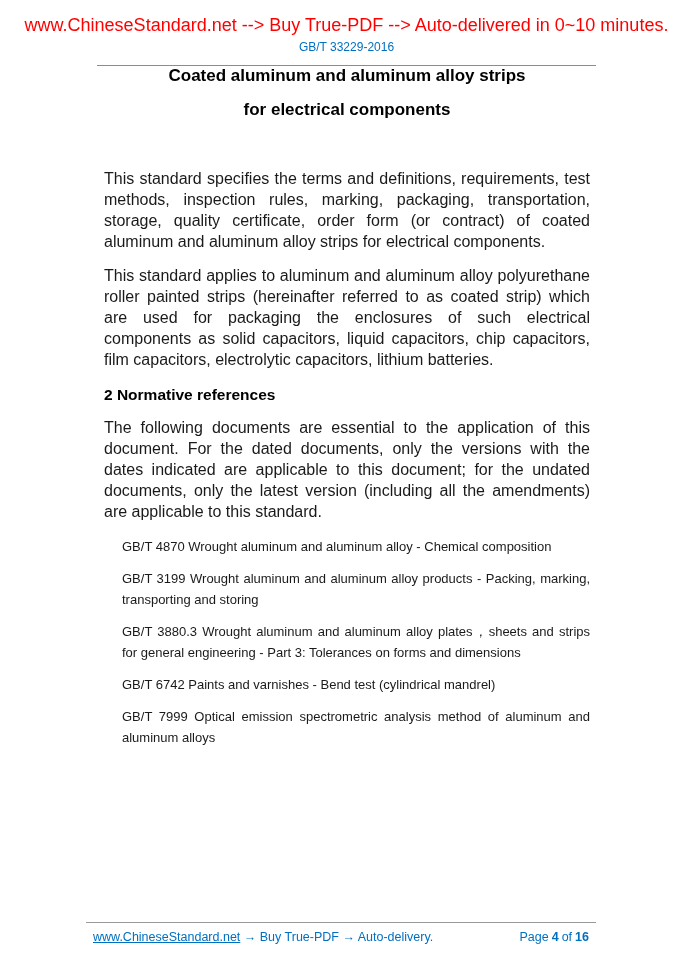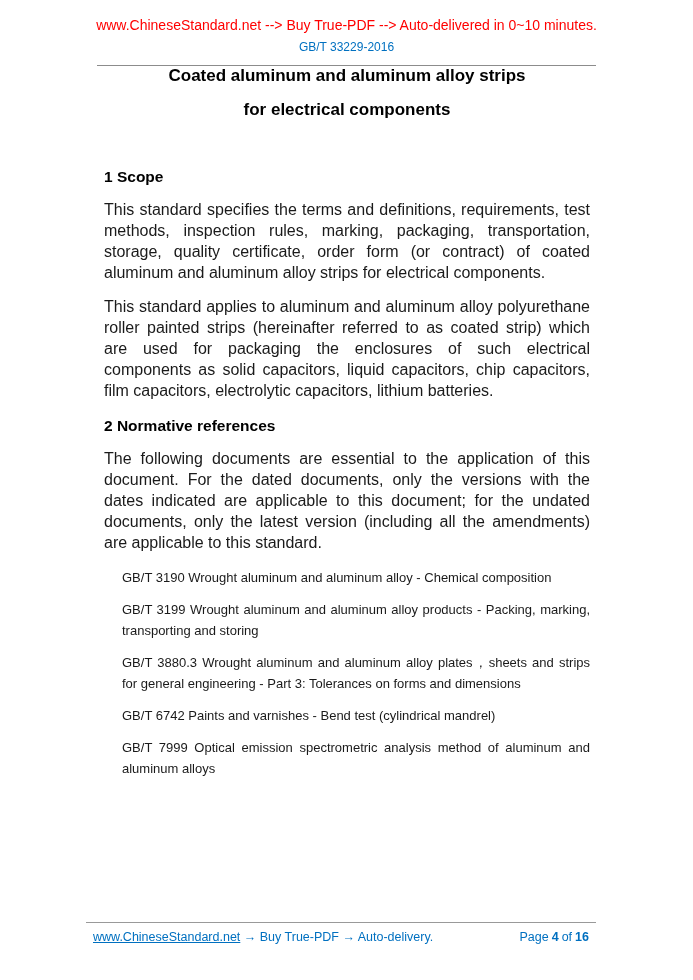--- a/index.html
+++ b/index.html
@@ -12,21 +12,21 @@
       position: relative;
       width: 693px;
       height: 980px;
       background: #ffffff;
       overflow: hidden;
     }
     .banner {
       padding-top: 17px;
       text-align: center;
       color: var(--banner-red, #ff0000);
-      font-size: 14px;
+      font-size: 18px;
       line-height: 17px;
     }
     .std-num {
       margin-top: 6px;
       text-align: center;
       color: var(--accent-blue, #0070c0);
       font-size: 12px;
       line-height: 15px;
     }
     .rule {
@@ -103,29 +103,28 @@
   <div class="std-num">GB/T 33229-2016</div>
   <hr class="rule header-rule">
 
   <div class="content">
 
     <div class="title">
       <div class="title-line">Coated aluminum and aluminum alloy strips</div>
       <div class="title-line title-line2">for electrical components</div>
     </div>
 
-    <h2 class="heading">1 Scope</h2>
     <p class="para">This standard specifies the terms and definitions, requirements, test methods, inspection rules, marking, packaging, transportation, storage, quality certificate, order form (or contract) of coated aluminum and aluminum alloy strips for electrical components.</p>
     <p class="para">This standard applies to aluminum and aluminum alloy polyurethane roller painted strips (hereinafter referred to as coated strip) which are used for packaging the enclosures of such electrical components as solid capacitors, liquid capacitors, chip capacitors, film capacitors, electrolytic capacitors, lithium batteries.</p>
 
     <h2 class="heading">2 Normative references</h2>
     <p class="para">The following documents are essential to the application of this document. For the dated documents, only the versions with the dates indicated are applicable to this document; for the undated documents, only the latest version (including all the amendments) are applicable to this standard.</p>
 
     <div class="refs">
-      <p class="ref">GB/T 3190 Wrought aluminum and aluminum alloy - Chemical composition</p>
+      <p class="ref">GB/T 4870 Wrought aluminum and aluminum alloy - Chemical composition</p>
       <p class="ref">GB/T 3199 Wrought aluminum and aluminum alloy products - Packing, marking, transporting and storing</p>
       <p class="ref">GB/T 3880.3 Wrought aluminum and aluminum alloy plates，sheets and strips for general engineering - Part 3: Tolerances on forms and dimensions</p>
       <p class="ref">GB/T 6742 Paints and varnishes - Bend test (cylindrical mandrel)</p>
       <p class="ref">GB/T 7999 Optical emission spectrometric analysis method of aluminum and aluminum alloys</p>
     </div>
 
   </div>
 
   <div class="footer">
     <hr class="rule footer-rule">

